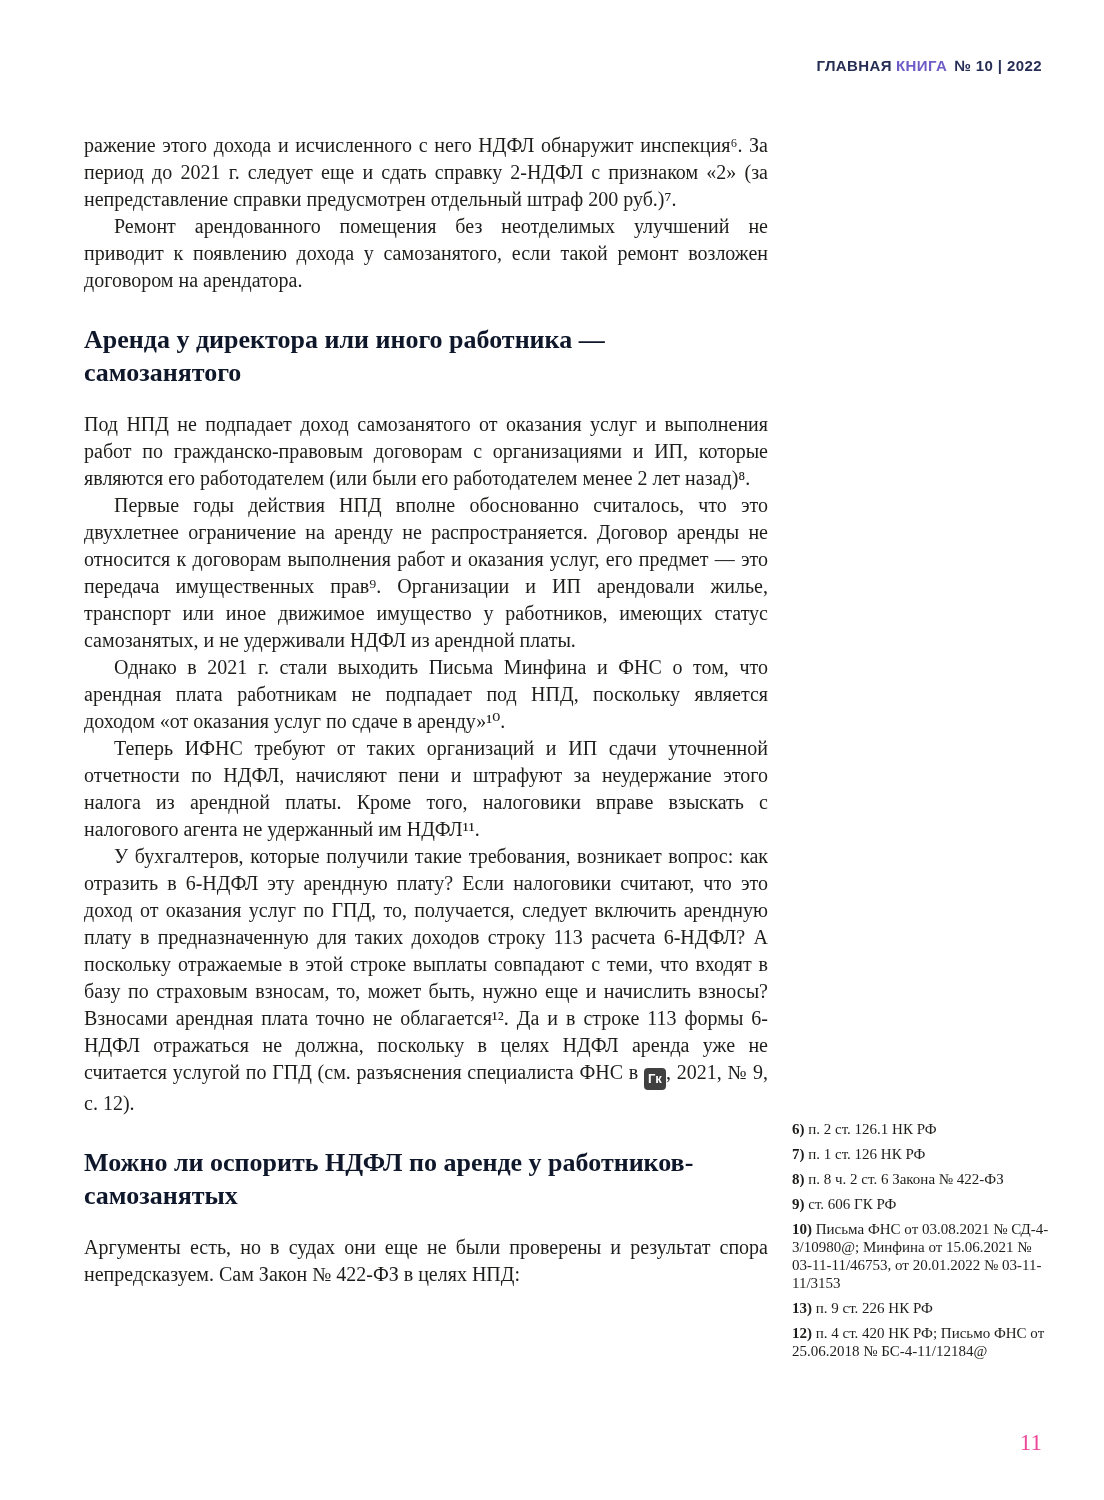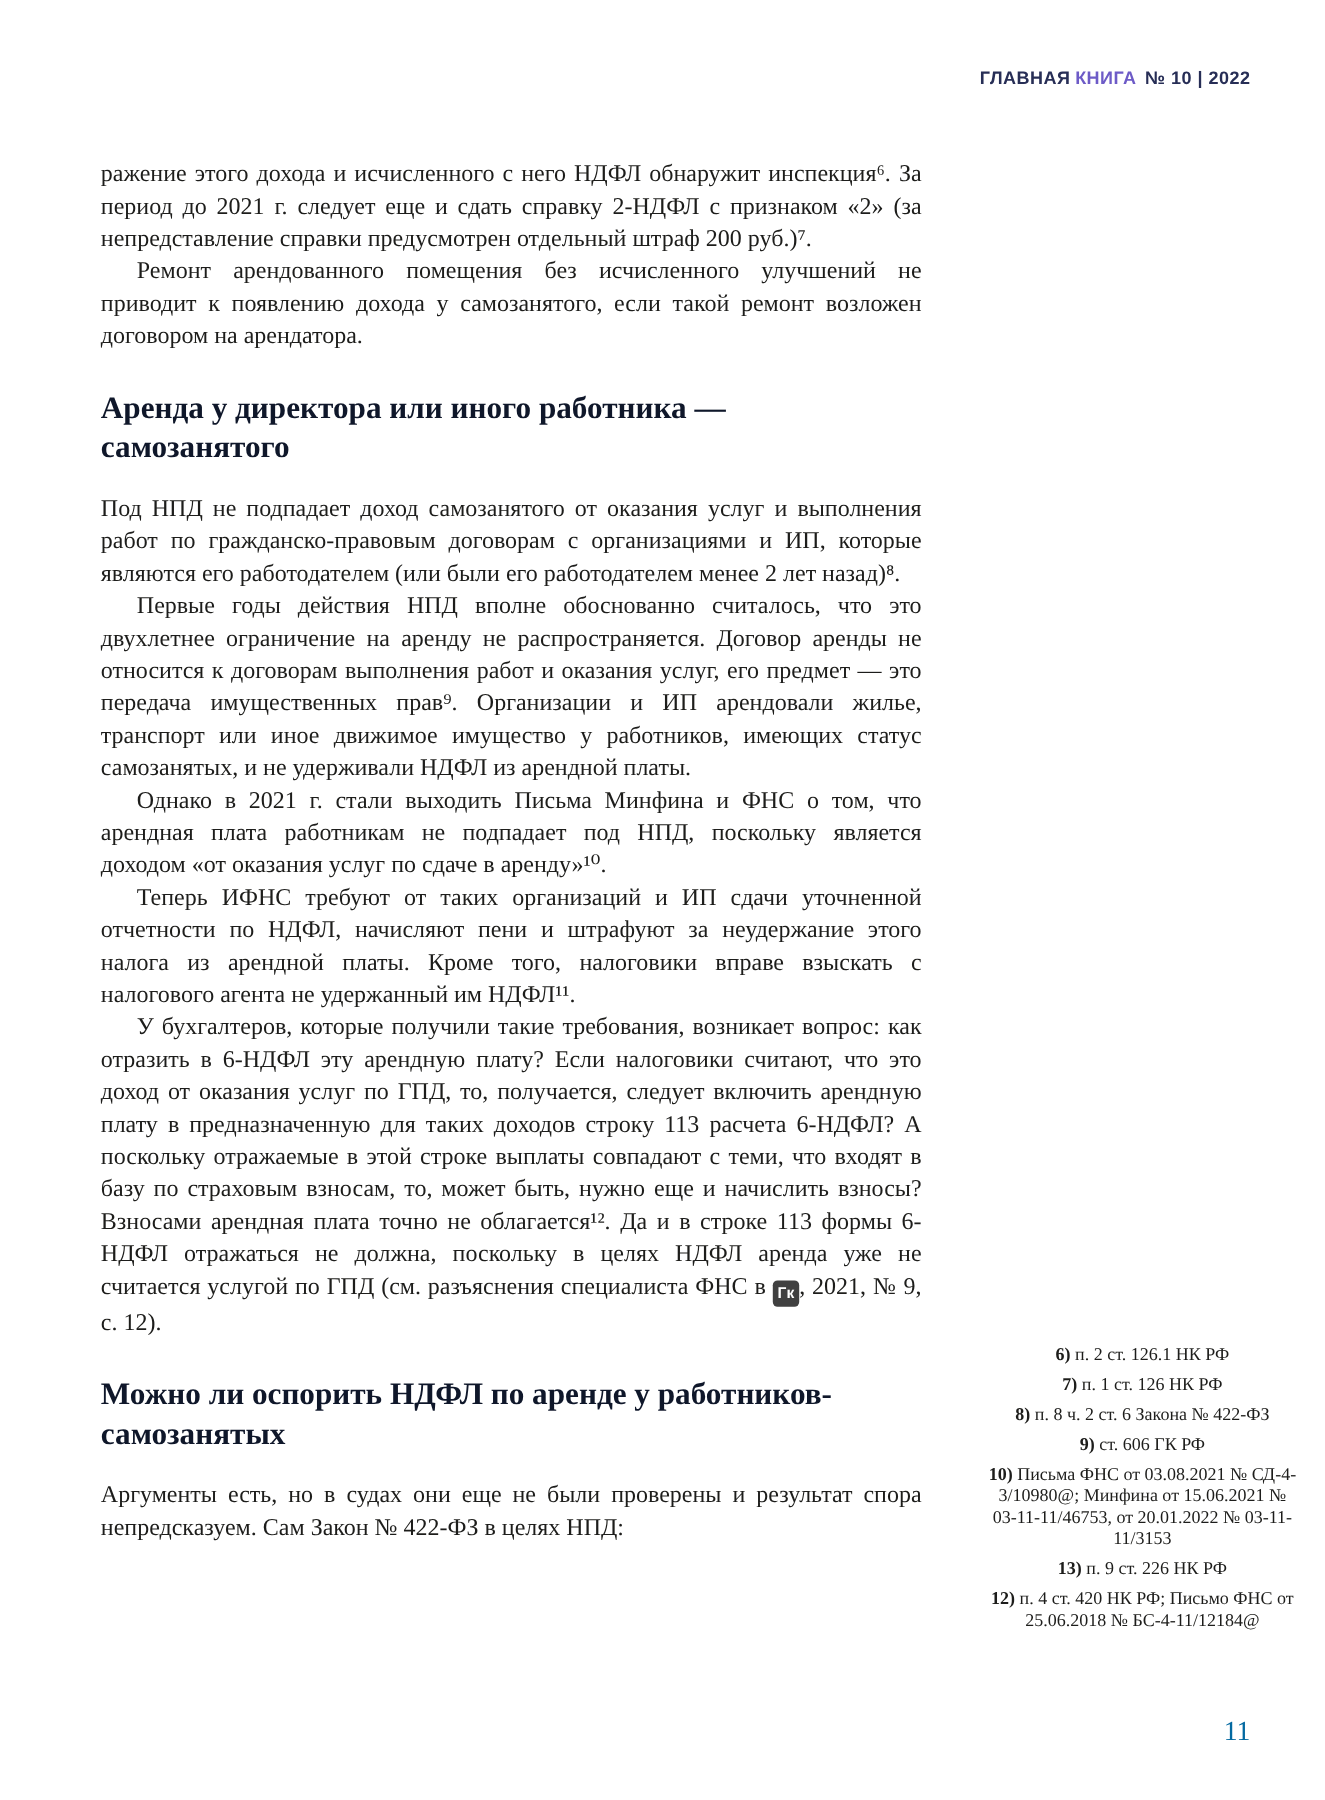--- a/index.html
+++ b/index.html
@@ -43,45 +43,45 @@
   .gk-icon {
     display: inline-block; width: 22px; height: 22px;
     background: #404040; border-radius: 4px;
     color: #ffffff; font-family: "Liberation Sans", sans-serif;
     font-size: 13px; font-weight: bold; text-align: center;
     line-height: 22px; vertical-align: -4px; text-indent: 0;
   }
 
   
   .footnotes {
-    position: absolute; left: 823px; top: 1120px; width: 258px;
+    position: absolute; left: 792px; top: 1120px; width: 258px;
     font-size: 15px; line-height: 18px; color: #1d1d1b;
-    text-align: center;
+    text-align: left;
   }
   .footnote { margin-bottom: 7px; }
   .fn-num { font-weight: bold; }
 
   .page-number {
     position: absolute; right: 62px; bottom: 44px;
-    font-size: 23px; color: #0369a1;
+    font-size: 23px; color: #ec4899;
   }
 </style>
 </head>
 <body>
 
 <div class="page">
 
   <header class="masthead">
     <span class="brand-primary">ГЛАВНАЯ</span><span class="brand-accent">КНИГА</span><span class="issue-info">№ 10 | 2022</span>
   </header>
 
   <main class="text-column">
 
     <p class="para no-indent">ражение этого дохода и исчисленного с него НДФЛ обнаружит инспекция⁶. За период до 2021 г. следует еще и сдать справку 2-НДФЛ с признаком «2» (за непредставление справки предусмотрен отдельный штраф 200 руб.)⁷.</p>
-    <p class="para">Ремонт арендованного помещения без исчисленного улучшений не приводит к появлению дохода у самозанятого, если такой ремонт возложен договором на арендатора.</p>
+    <p class="para">Ремонт арендованного помещения без неотделимых улучшений не приводит к появлению дохода у самозанятого, если такой ремонт возложен договором на арендатора.</p>
 
     <h2 class="section-title">Аренда у директора или иного работника — самозанятого</h2>
 
     <p class="para no-indent">Под НПД не подпадает доход самозанятого от оказания услуг и выполнения работ по гражданско-правовым договорам с организациями и ИП, которые являются его работодателем (или были его работодателем менее 2 лет назад)⁸.</p>
     <p class="para">Первые годы действия НПД вполне обоснованно считалось, что это двухлетнее ограничение на аренду не распространяется. Договор аренды не относится к договорам выполнения работ и оказания услуг, его предмет — это передача имущественных прав⁹. Организации и ИП арендовали жилье, транспорт или иное движимое имущество у работников, имеющих статус самозанятых, и не удерживали НДФЛ из арендной платы.</p>
     <p class="para">Однако в 2021 г. стали выходить Письма Минфина и ФНС о том, что арендная плата работникам не подпадает под НПД, поскольку является доходом «от оказания услуг по сдаче в аренду»¹⁰.</p>
     <p class="para">Теперь ИФНС требуют от таких организаций и ИП сдачи уточненной отчетности по НДФЛ, начисляют пени и штрафуют за неудержание этого налога из арендной платы. Кроме того, налоговики вправе взыскать с налогового агента не удержанный им НДФЛ¹¹.</p>
 
     <p class="para"><span>У бухгалтеров, которые получили такие требования, возникает вопрос: как отразить в 6-НДФЛ эту арендную плату? Если налоговики считают, что это доход от оказания услуг по ГПД, то, получается, следует включить арендную плату в предназначенную для таких доходов строку 113 расчета 6-НДФЛ? А поскольку отражаемые в этой строке выплаты совпадают с теми, что входят в базу по страховым взносам, то, может быть, нужно еще и начислить взносы? Взносами арендная плата точно не облагается¹². Да и в строке 113 формы 6-НДФЛ отражаться не должна, поскольку в целях НДФЛ аренда уже не считается услугой по ГПД (см. разъяснения специалиста ФНС в </span><span class="gk-icon"><span>Гк</span></span><span>, 2021, № 9, с. 12).</span></p>
 

